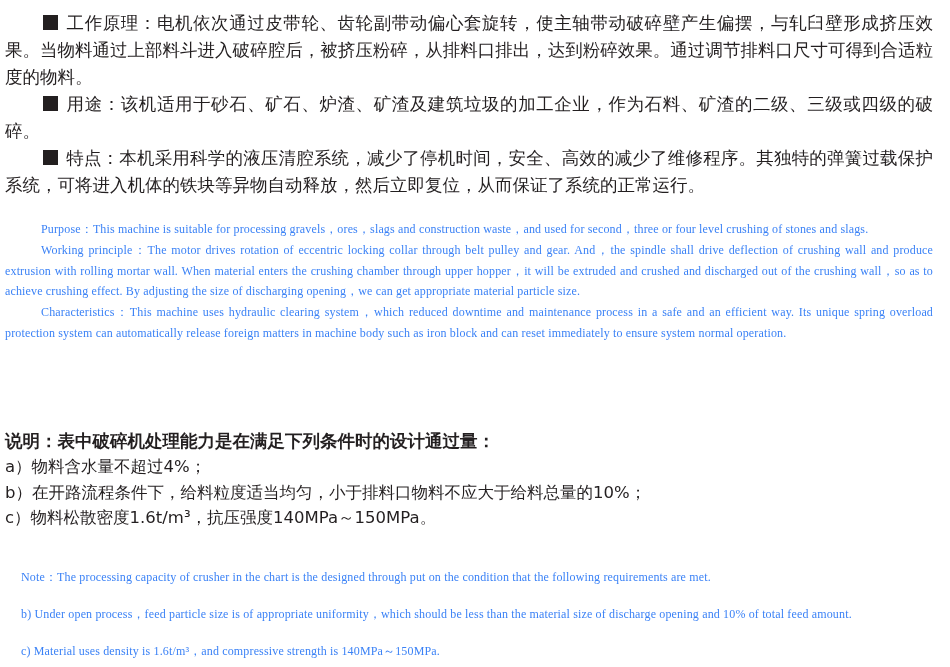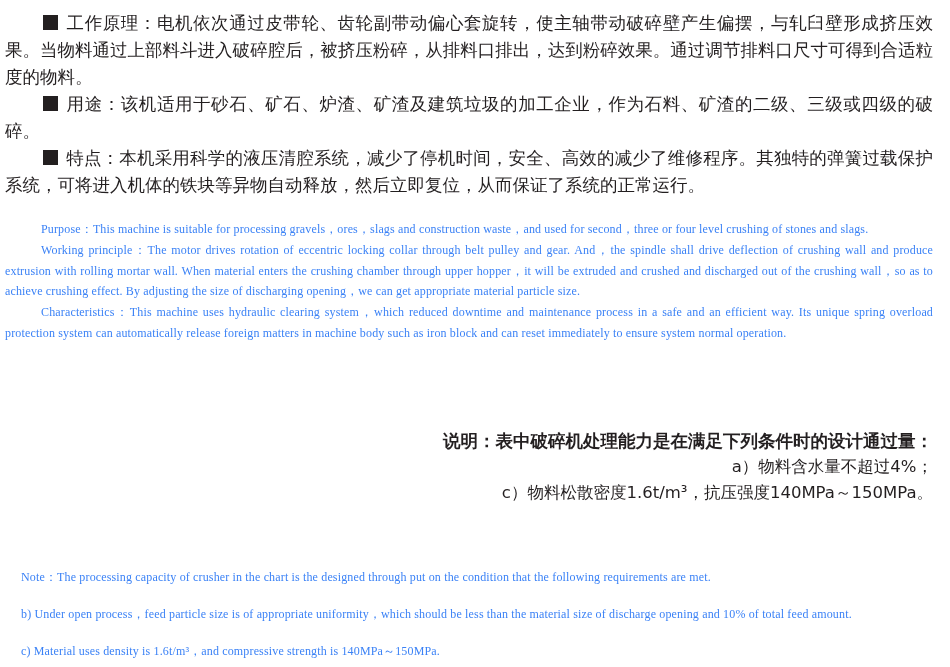--- a/index.html
+++ b/index.html
@@ -5,21 +5,21 @@
   html, body { margin:0; padding:0; background:#ffffff; }
   body { width:950px; height:667px; overflow:hidden; position:relative; color:#231f20; }
   .cn { font-family:"DejaVu Sans", sans-serif; font-size:17.5px; line-height:27px; }
   .cn-block { position:absolute; left:5px; width:928px; top:10px; }
   .cn-para { margin:0; text-align:justify; text-align-last:left; }
   .bullet { display:inline-block; width:15px; height:15px; background:#231f20; margin-left:38px; margin-right:8px; vertical-align:-1px; }
   .en { font-family:Liberation Serif, serif; font-size:12px; line-height:20.8px; color:#3b82f6; letter-spacing:0.15px; }
   .en-block { position:absolute; left:5px; width:928px; top:219px; }
   .en-para { margin:0; text-align:justify; text-align-last:left; }
   .en-indent { display:inline-block; width:36px; }
-  .notes-cn { position:absolute; left:5px; width:928px; top:428px; font-family:"DejaVu Sans", sans-serif;text-align:right; }
+  .notes-cn { position:absolute; left:5px; width:928px; top:428px; font-family:"DejaVu Sans", sans-serif; }
   .notes-cn .title { font-size:17.5px; line-height:26px; margin:0; font-weight:bold; }
   .notes-cn .item { font-size:16.5px; line-height:25.5px; margin:0; }
   .notes-en { position:absolute; left:5px; width:928px; top:551px; }
   .notes-en p { margin:16px; text-align:justify; text-align-last:left; }
 </style>
 </head>
 <body>
 
 <div class="cn cn-block">
   <p class="cn-para"><span class="bullet"></span><span>工作原理：</span><span>电机依次通过皮带轮、齿轮副带动偏心套旋转，使主轴带动破碎壁产生偏摆，与轧臼壁形成挤压效果。当物料通过上部料斗进入破碎腔后，被挤压粉碎，从排料口排出，达到粉碎效果。通过调节排料口尺寸可得到合适粒度的物料。</span></p>
@@ -29,20 +29,21 @@
 
 <div class="en en-block">
   <p class="en-para"><span class="en-indent"></span><span>Purpose：</span><span>This machine is suitable for processing gravels，ores，slags and construction waste，and used for second，three or four level crushing of stones and slags.</span></p>
   <p class="en-para"><span class="en-indent"></span><span>Working principle：</span><span>The motor drives rotation of eccentric locking collar through belt pulley and gear. And，the spindle shall drive deflection of crushing wall and produce extrusion with rolling mortar wall. When material enters the crushing chamber through upper hopper，it will be extruded and crushed and discharged out of the crushing wall，so as to achieve crushing effect. By adjusting the size of discharging opening，we can get appropriate material particle size.</span></p>
   <p class="en-para"><span class="en-indent"></span><span>Characteristics：</span><span>This machine uses hydraulic clearing system，which reduced downtime and maintenance process in a safe and an efficient way. Its unique spring overload protection system can automatically release foreign matters in machine body such as iron block and can reset immediately to ensure system normal operation.</span></p>
 </div>
 
 <div class="notes-cn">
   <p class="title">说明：表中破碎机处理能力是在满足下列条件时的设计通过量：</p>
   <p class="item">a）物料含水量不超过4%；</p>
+  <p class="item">b）在开路流程条件下，给料粒度适当均匀，小于排料口物料不应大于给料总量的10%；</p>
   <p class="item">c）物料松散密度1.6t/m³，抗压强度140MPa～150MPa。</p>
 </div>
 
 <div class="en notes-en">
   <p>Note：The processing capacity of crusher in the chart is the designed through put on the condition that the following requirements are met.</p>
   <p>b) Under open process，feed particle size is of appropriate uniformity，which should be less than the material size of discharge  opening and 10% of total feed amount.</p>
   <p>c) Material uses density is 1.6t/m³，and compressive strength is 140MPa～150MPa.</p>
 </div>
 
 </body></html>

